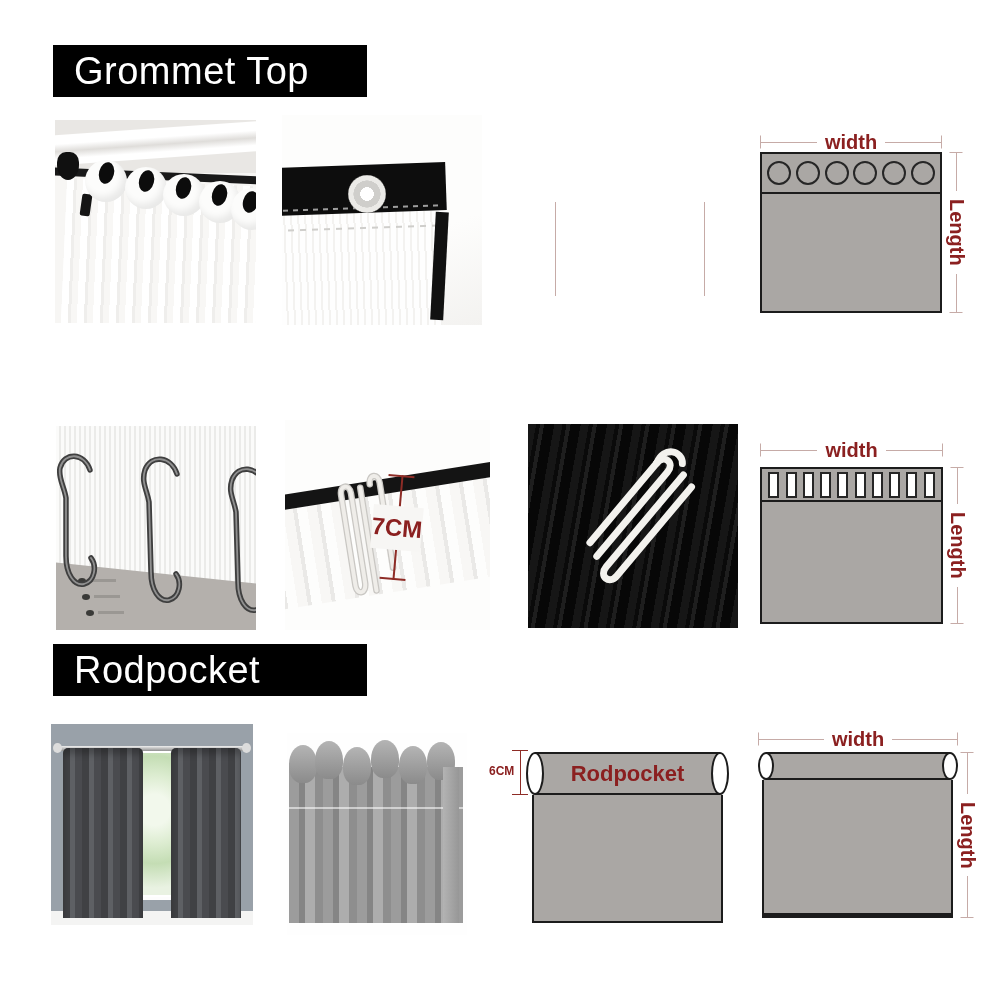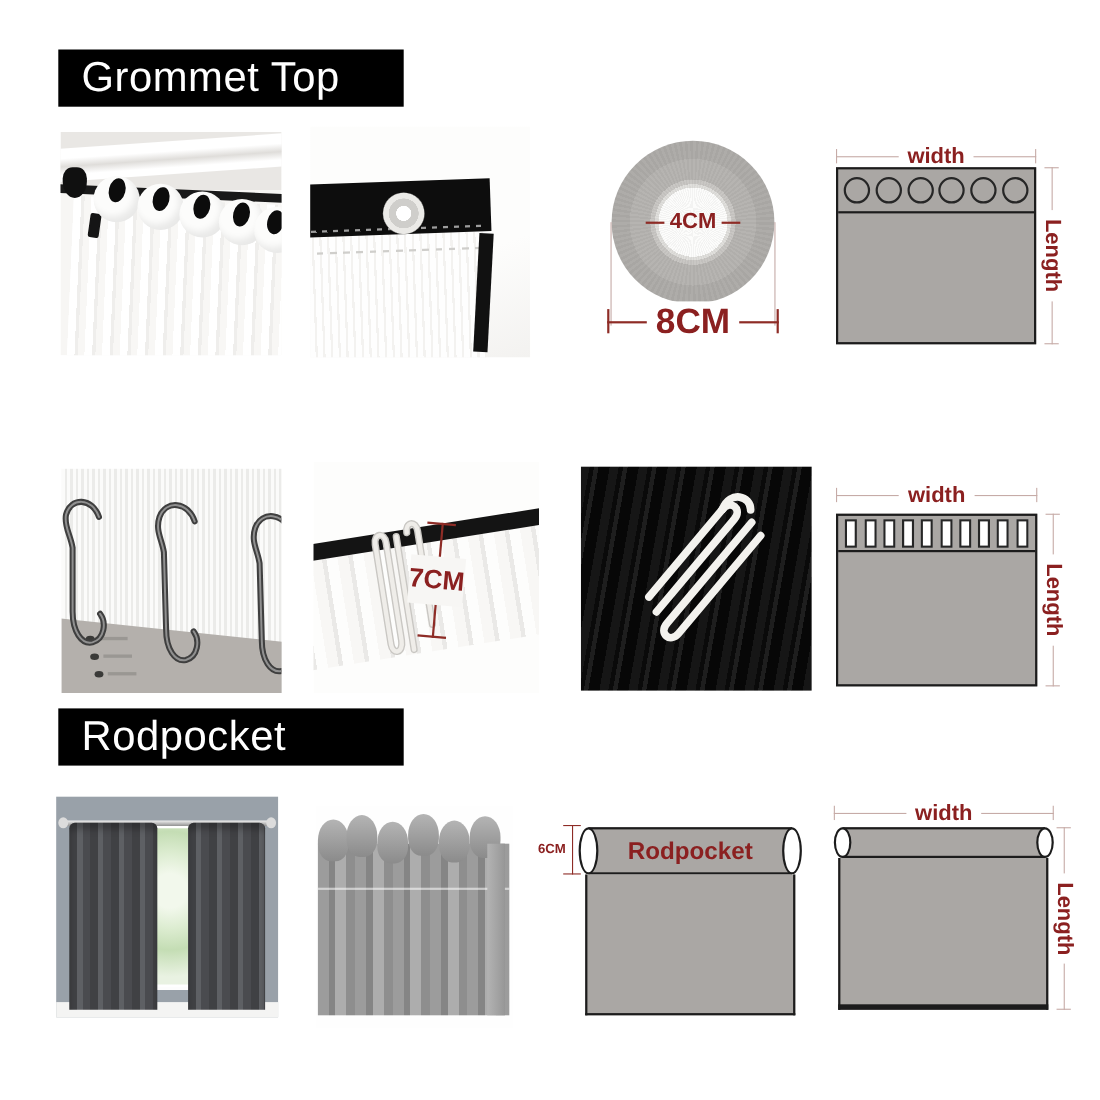--- a/index.html
+++ b/index.html
@@ -141,36 +141,22 @@
     <div class="pB-fabric"></div>
     <div class="pB-band">
       <div class="pB-band-stitch"></div>
     </div>
     <div class="pB-grommet"></div>
     <div class="pB-stitch"></div>
     <div class="pB-trim"></div>
   </div>
 
   <div class="abs" style="left:552px;top:126px;width:156px;height:186px;">
-    <div class="ring" style="left:4px;top:2px;">
-      <div class="ring-tex"></div>
-      <div class="ring-dim4">
-        <span class="arm"></span>
-        <span class="lbl">4CM</span>
-        <span class="arm"></span>
-      </div>
-    </div>
     <div class="ring-ext" style="left:3px;top:76px;height:94px;"></div>
     <div class="ring-ext" style="left:152px;top:76px;height:94px;"></div>
-  </div>
-  <div class="dim-h strong" style="left:552px;top:270px;width:156px;height:44px;">
-    <span class="line"></span>
-    <span class="tick l"></span>
-    <span class="tick r"></span>
-    <span class="dim-label" style="font-size:32px;">8CM</span>
   </div>
 
   <div class="abs" style="left:748px;top:128px;width:240px;height:200px;">
     <div class="dim-h" style="left:12px;top:4px;width:182px;height:20px;">
       <span class="line"></span>
       <span class="tick l"></span>
       <span class="tick r"></span>
       <span class="dim-label">width</span>
     </div>
     <div class="panel" style="left:12px;top:24px;width:182px;height:161px;">

